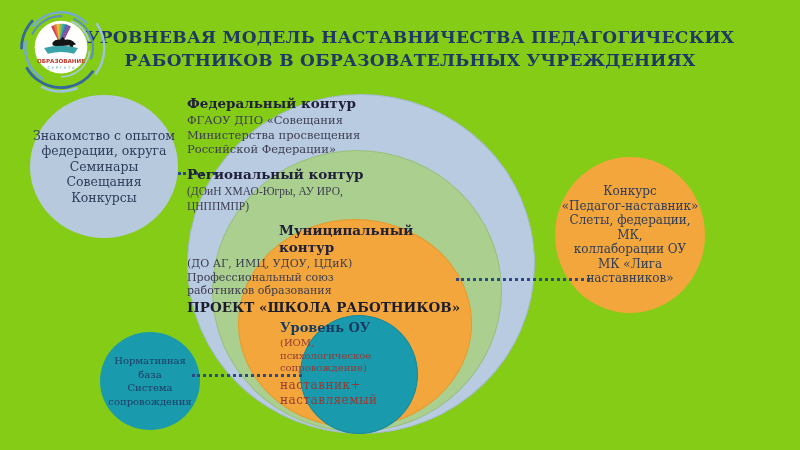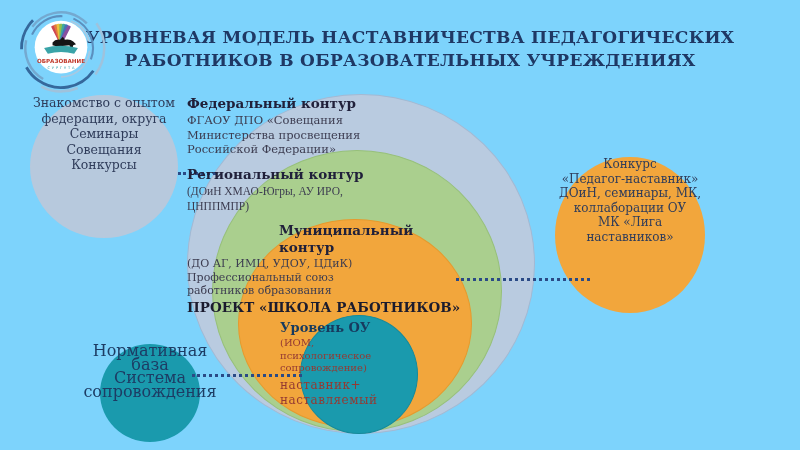--- a/index.html
+++ b/index.html
@@ -1,32 +1,32 @@
 <!DOCTYPE html>
 <html><head>
 <meta charset="utf-8">
 <style>
   html,body{margin:0;padding:0;background:#fff;}
-  .slide{position:relative;width:800px;height:450px;background:#7dd3fc;overflow:hidden;
+  .slide{position:relative;width:800px;height:450px;background:#84cc16;overflow:hidden;
          font-family:"DejaVu Serif","Liberation Serif",serif;}
   .abs{position:absolute;}
   
   .title{left:80px;top:26px;width:660px;text-align:center;color:#1f3864;
          font-weight:bold;font-size:17px;line-height:23px;letter-spacing:.3px;}
   
   .circle{position:absolute;border-radius:50%;}
   .c-federal {left:187px;top:94px; width:346px;height:338px;background:#b9cbe0;border:1px solid #a3b9d3;z-index:1;}
   .c-regional{left:212px;top:150px;width:288px;height:280px;background:#aacf8e;border:1px solid #97c07a;z-index:2;}
   .c-municipal{left:238px;top:219px;width:232px;height:207px;background:#f2a63c;border:1px solid #e69a2d;z-index:3;}
   .c-school {left:300px;top:315px;width:116px;height:117px;background:#1a9aad;border:1px solid #158a9c;z-index:4;}
   
-  .sat{display:flex;align-items:flex-start;justify-content:center;text-align:center;z-index:2;}
+  .sat{display:flex;align-items:center;justify-content:center;text-align:center;z-index:2;}
   .sat-left  {left:30px; top:95px; width:148px;height:143px;background:#b7c9dd;color:#2f3c5a;font-size:12.5px;line-height:15.5px;}
   .sat-right {left:555px;top:157px;width:150px;height:156px;background:#f2a63c;color:#2f3c5a;font-size:12px;line-height:14.5px;}
-  .sat-bottom{left:100px;top:344px;width:100px;height:98px; background:#1a9aad;color:#1d3c64;font-size:16px;line-height:13.5px;}
+  .sat-bottom{left:100px;top:332px;width:100px;height:98px; background:#1a9aad;color:#1d3c64;font-size:10px;line-height:13.5px;}
   
   .band{position:absolute;left:187px;width:346px;text-align:left;z-index:10;}
   .h{font-weight:bold;color:#20203a;}
   .t-federal-h {top:95px; font-size:13.5px;}
   .t-federal-b {top:113px;font-size:11.5px;line-height:14.5px;color:#3c3c50;}
   .t-regional-h{top:166px;font-size:13.5px;}
   .t-regional-b{top:184px;font-size:11.5px;line-height:14.5px;color:#3c3c50;font-family:Liberation Serif, serif;}
   .t-municipal-h{top:222px;left:279px;width:160px;font-size:13.5px;line-height:16.5px;}
   .t-municipal-b{top:257px;font-size:11px;line-height:13.5px;color:#3c3c50;}
   .t-project   {top:299px;font-size:13.5px;color:#1b1b2e;}
@@ -119,21 +119,21 @@
       <div>Семинары</div>
       <div>Совещания</div>
       <div>Конкурсы</div>
     </div>
   </div>
 
   <div class="circle sat sat-right">
     <div>
       <div>Конкурс</div>
       <div>«Педагог-наставник»</div>
-      <div>ДОиН, семинары, МК,</div>
+      <div>Слеты, федерации, МК,</div>
       <div>коллаборации ОУ</div>
       <div>МК «Лига наставников»</div>
     </div>
   </div>
 
   <div class="circle sat sat-bottom">
     <div>
       <div>Нормативная</div>
       <div>база</div>
       <div>Система</div>

